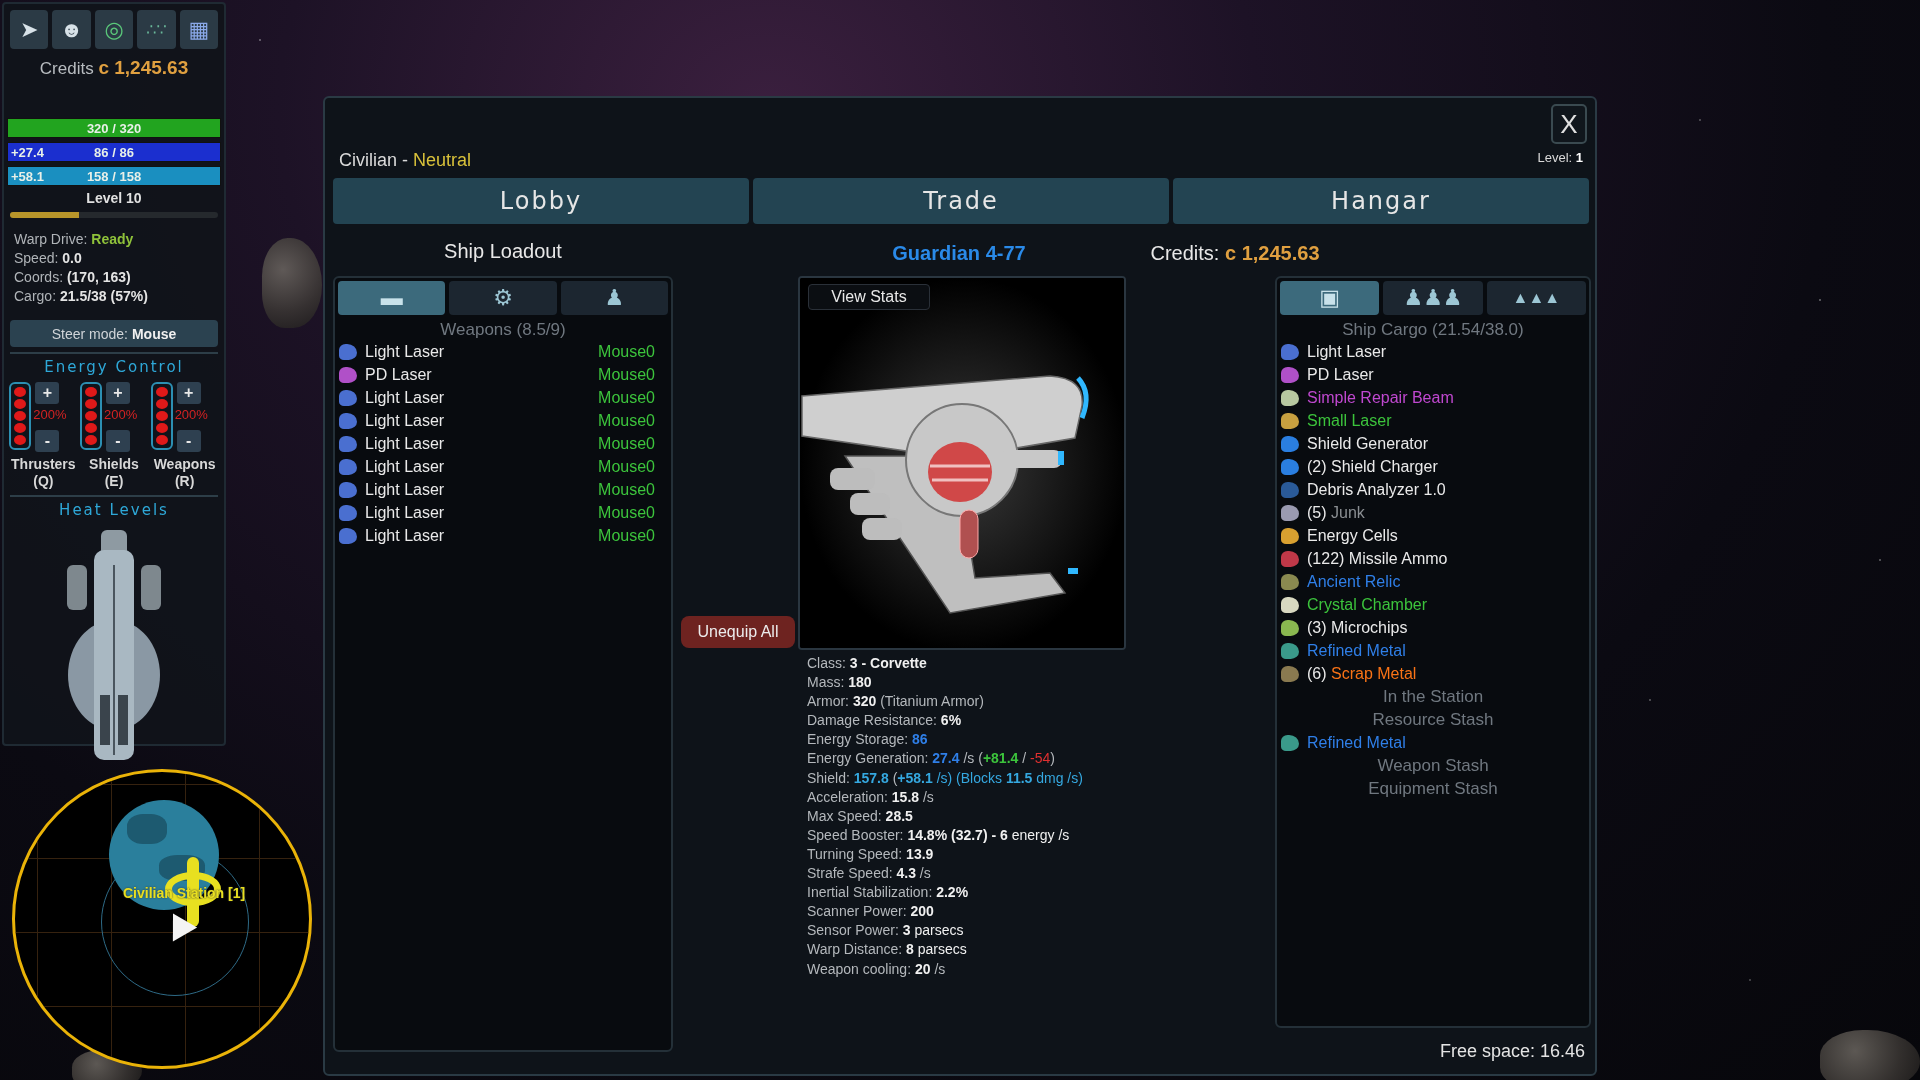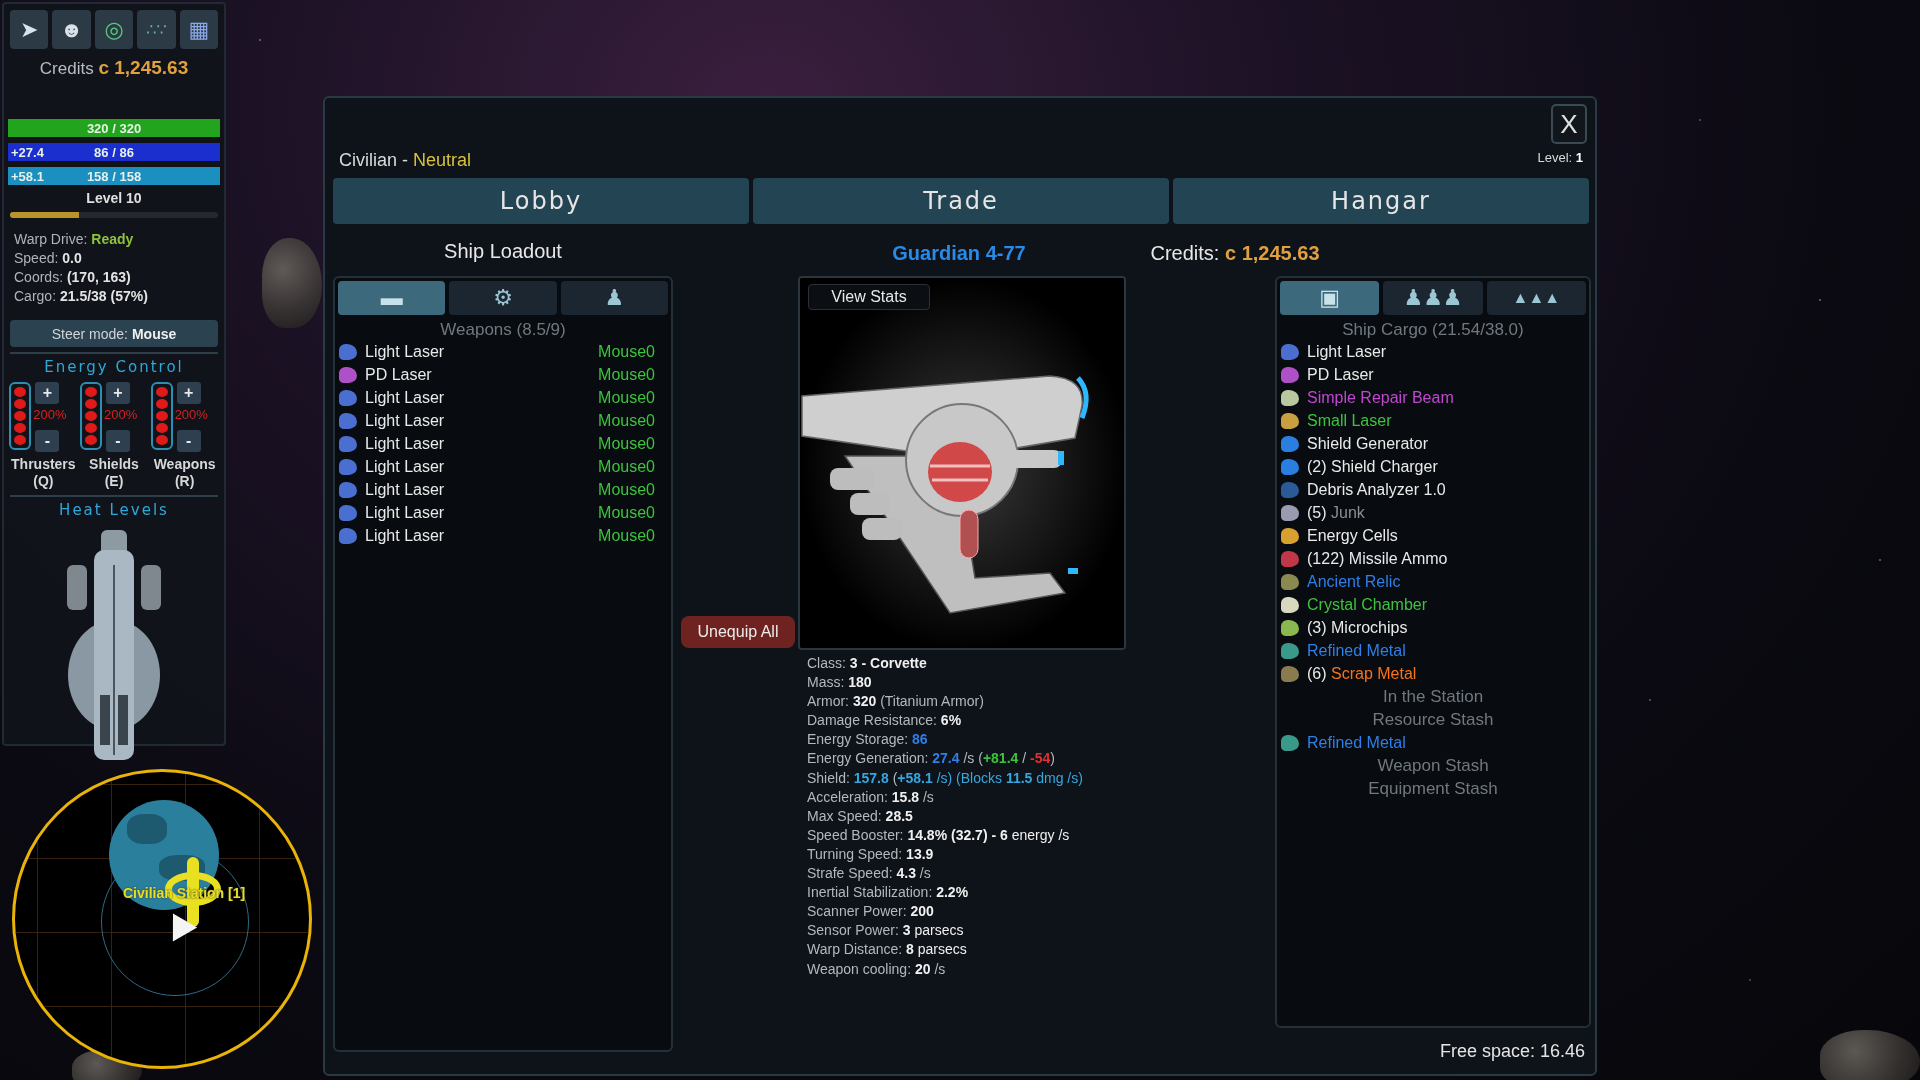--- a/index.html
+++ b/index.html
@@ -111,21 +111,21 @@
   .view-stats { position: absolute; left: 8px; top: 6px; width: 122px; height: 26px; border: 1px solid #2a3038; border-radius: 4px; background: #0b0e12;
     font-size: 16px; color: #e8e8e8; display: flex; align-items: center; justify-content: center; cursor: pointer; }
   .unequip { position: absolute; left: 356px; top: 518px; width: 114px; height: 32px; background: #6e2320; border-radius: 8px;
     font-size: 16px; color: #ececec; display: flex; align-items: center; justify-content: center; cursor: pointer; }
   .stats { position: absolute; left: 482px; top: 556px; width: 340px; font-size: 14px; line-height: 19.1px; color: #b4b8bc; }
   .stats b { color: #f0f0f0; }
   .c-blue { color: #2f7fe8; font-weight: bold; }
   .c-sky { color: #35a8e0; font-weight: bold; }
   .c-sky-n { color: #35a8e0; }
   .c-green { color: #3cc43c; font-weight: bold; }
-  .c-red { color: #e03030; font-weight: bold; }
+  .c-red { color: #e03030; font-weight: normal; }
   .free-space { position: absolute; right: 10px; bottom: 12px; font-size: 18px; color: #e4e4e4; }
 </style>
 </head>
 <body>
 
 <div class="stars"></div>
 <div class="asteroid" style="left:262px;top:238px;width:60px;height:90px;"></div>
 <div class="asteroid" style="left:1820px;top:1030px;width:100px;height:60px;"></div>
 <div class="asteroid" style="left:72px;top:1050px;width:70px;height:40px;"></div>
 

